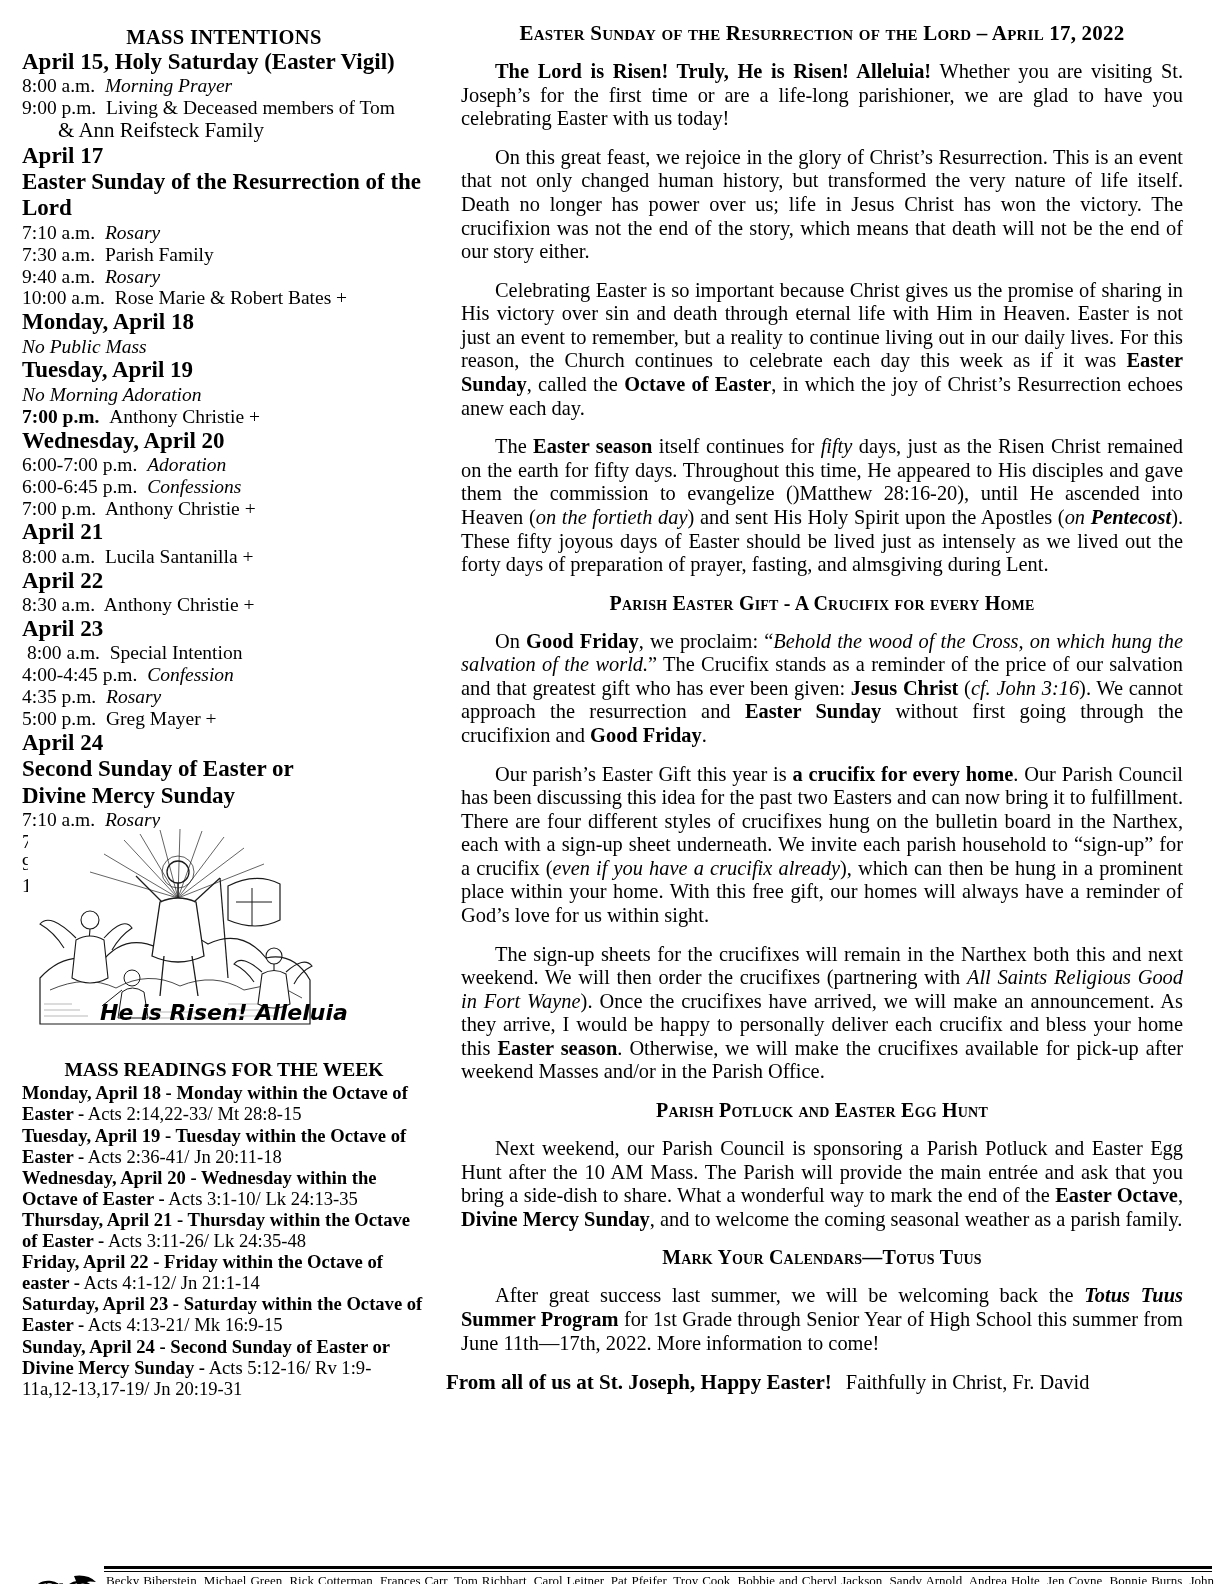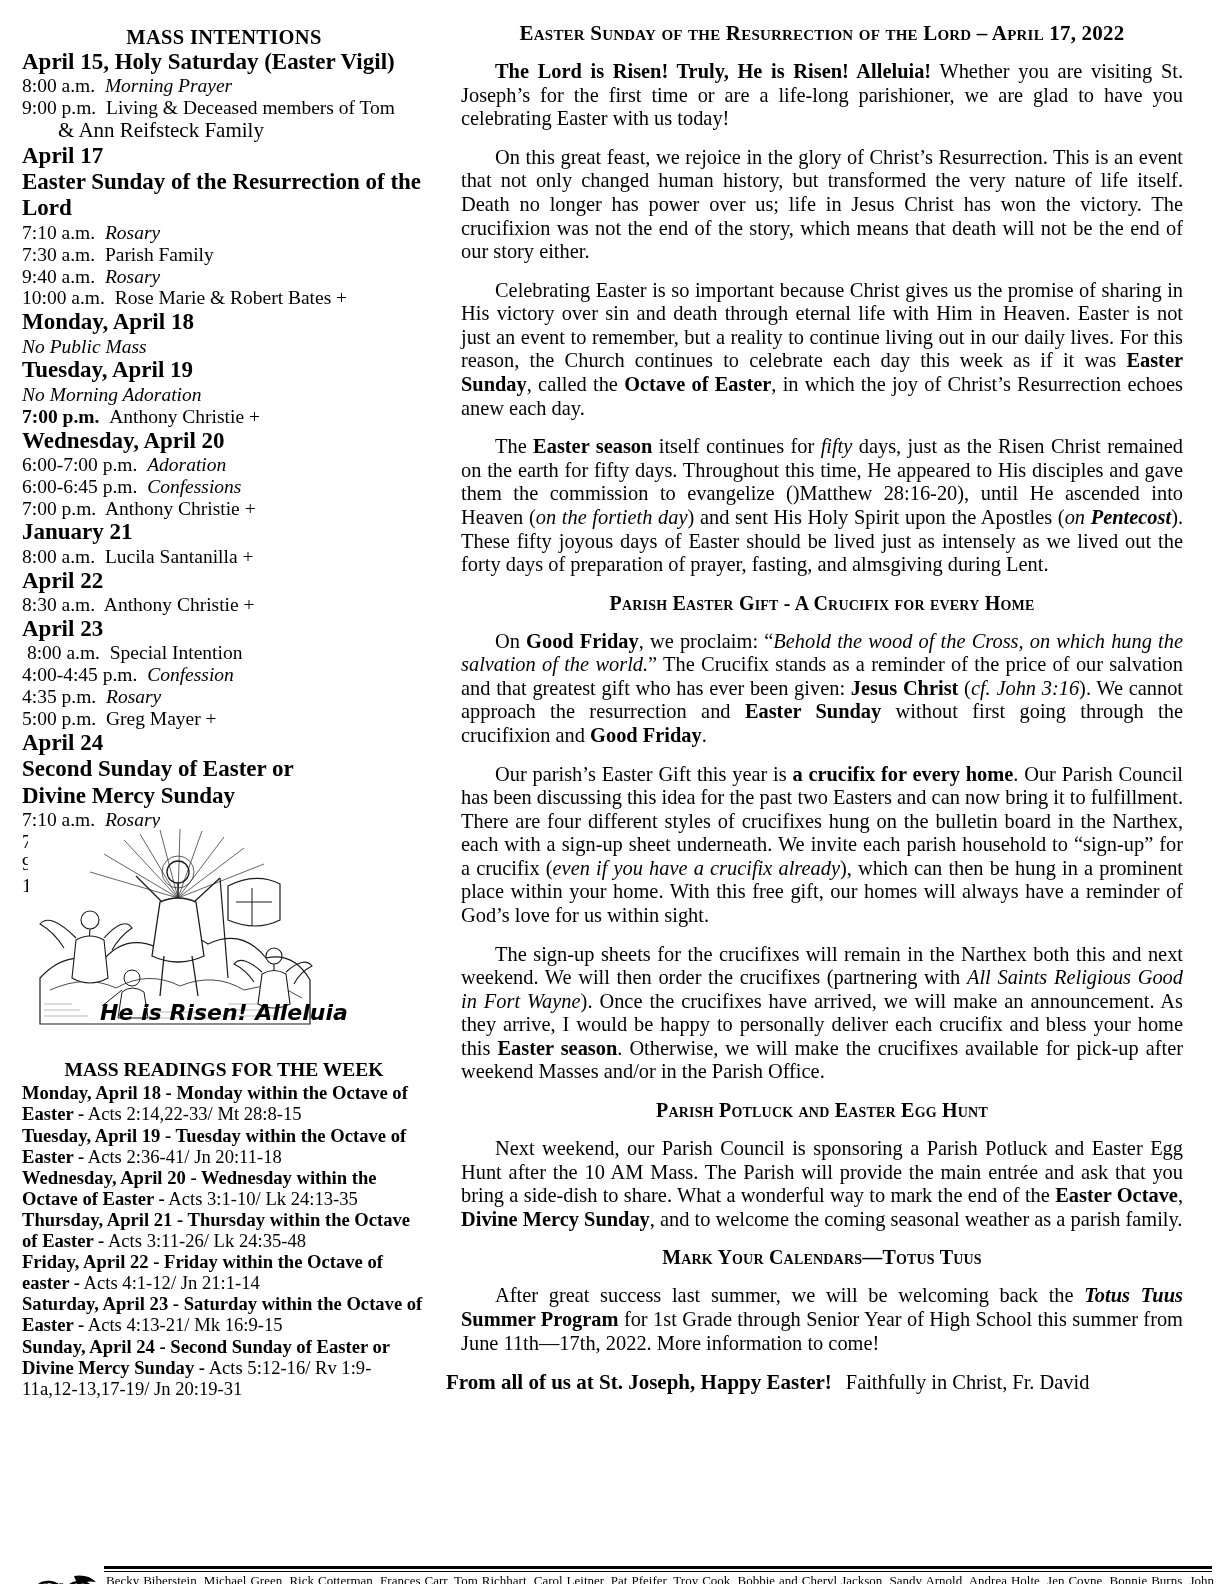--- a/index.html
+++ b/index.html
@@ -205,21 +205,21 @@
         <div class="mi-line"><span>10:00 a.m.  </span><span>Rose Marie &amp; Robert Bates +</span></div>
         <div class="mi-subtitle">Monday, April 18</div>
         <div class="mi-line ital">No Public Mass</div>
         <div class="mi-subtitle">Tuesday, April 19</div>
         <div class="mi-line ital">No Morning Adoration</div>
         <div class="mi-line"><span class="bold">7:00 p.m.  </span><span>Anthony Christie +</span></div>
         <div class="mi-subtitle">Wednesday, April 20</div>
         <div class="mi-line"><span>6:00-7:00 p.m.  </span><span class="ital">Adoration</span></div>
         <div class="mi-line"><span>6:00-6:45 p.m.  </span><span class="ital">Confessions</span></div>
         <div class="mi-line"><span>7:00 p.m.  </span><span>Anthony Christie +</span></div>
-        <div class="mi-subtitle">January 21</div>
+        <div class="mi-subtitle">April 21</div>
         <div class="mi-line"><span>8:00 a.m.  </span><span>Lucila Santanilla +</span></div>
         <div class="mi-subtitle">April 22</div>
         <div class="mi-line"><span>8:30 a.m.  </span><span>Anthony Christie +</span></div>
         <div class="mi-subtitle">April 23</div>
         <div class="mi-line"><span> 8:00 a.m.  </span><span>Special Intention</span></div>
         <div class="mi-line"><span>4:00-4:45 p.m.  </span><span class="ital">Confession</span></div>
         <div class="mi-line"><span>4:35 p.m.  </span><span class="ital">Rosary</span></div>
         <div class="mi-line"><span>5:00 p.m.  </span><span>Greg Mayer +</span></div>
         <div class="mi-subtitle">April 24</div>
         <div class="mi-subtitle">Second Sunday of Easter or</div>

